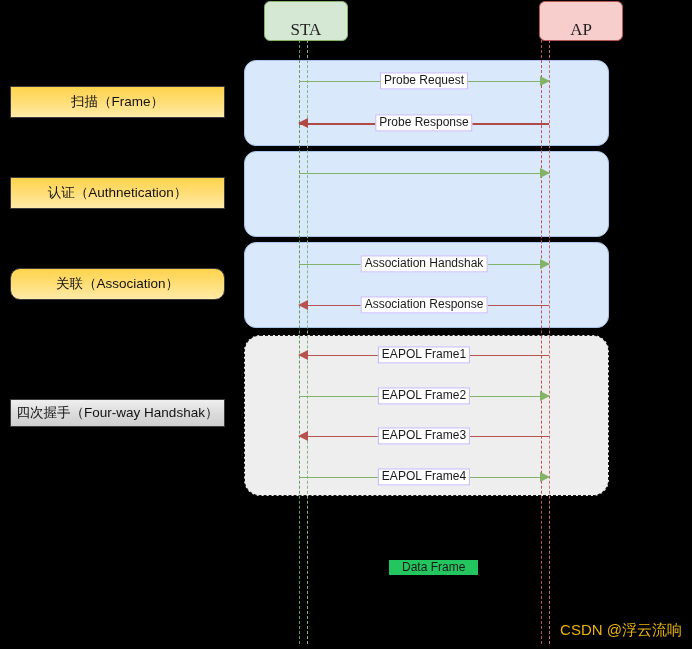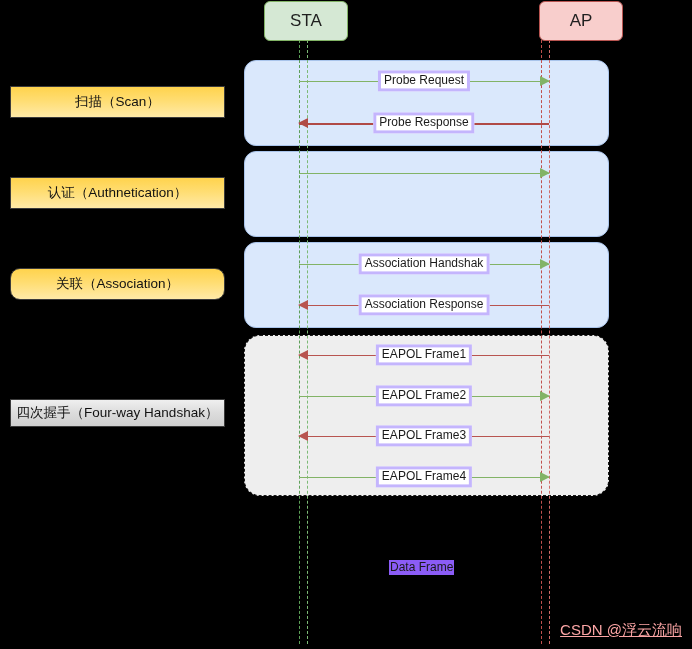--- a/index.html
+++ b/index.html
@@ -13,26 +13,27 @@
     height: 649px;
     background: #000000;
     font-family: "Liberation Sans", "DejaVu Sans", sans-serif;
     overflow: hidden;
   }
 
   
   .actor-box {
     position: absolute;
     display: flex;
-    align-items: center;
+    align-items: flex-end;
     justify-content: center;
     border-radius: 6px;
     font-size: 17px;
     color: #1f1f1f;
     box-sizing: border-box;
+    font-family: Liberation Serif, serif;
   }
   .actor-sta {
     left: 264px; top: 1px; width: 84px; height: 40px;
     background: #d5e8d4;
     border: 1.6px solid #82b366;
   }
   .actor-ap {
     left: 507px; top: 1px; width: 84px; height: 40px;
     background: #f8cecc;
     border: 1.6px solid #b85450;
@@ -141,50 +142,49 @@
   .msg-green .msg-head { color: #82b366; }
   .msg-red   .msg-head { color: #b85450; }
   .msg-red-thick .msg-head { color: #b04a46; }
 
   .msg-label {
     position: absolute;
     left: 50%;
     top: 50%;
     transform: translate(-50%, -50%);
     background: #ffffff;
-    border: 3px solid #c4b5fd;
+    border: 1px solid #c4b5fd;
     padding: 1px 3px;
     font-size: 12px;
     color: #1a1a1a;
     white-space: nowrap;
     line-height: 1.1;
   }
 
   
   .data-frame {
     position: absolute;
     left: 389px;
     top: 560px;
-    background: #8b5cf6;
-    padding: 1px 1px;
+    background: #22c55e;
+    padding: 1px 13px;
     font-size: 12px;
     color: #1a1a1a;
     white-space: nowrap;
     line-height: 1.1;
   }
 
   
   .watermark {
     position: absolute;
     right: 10px;
     bottom: 9px;
     font-size: 15px;
-    color: #fca5a5;
+    color: #eab308;
     white-space: nowrap;
-    text-decoration: underline;
   }
 </style>
 </head>
 <body>
 
 <div id="canvas">
 
   <div class="region region-blue rg-scan"></div>
   <div class="region region-blue rg-auth"></div>
   <div class="region region-blue rg-assoc"></div>
@@ -196,21 +196,21 @@
   <div class="lifeline lf-ap-b"></div>
 
   <div class="actor-box actor-sta">
     <span>STA</span>
   </div>
   <div class="actor-box actor-ap">
     <span>AP</span>
   </div>
 
   <div class="phase-label phase-yellow ph-scan">
-    <span>扫描（Scan）</span>
+    <span>扫描（Frame）</span>
   </div>
   <div class="phase-label phase-yellow ph-auth">
     <span>认证（Authnetication）</span>
   </div>
   <div class="phase-label phase-yellow ph-assoc">
     <span>关联（Association）</span>
   </div>
   <div class="phase-label phase-gray ph-hand">
     <span>四次握手（Four-way Handshak）</span>
   </div>

